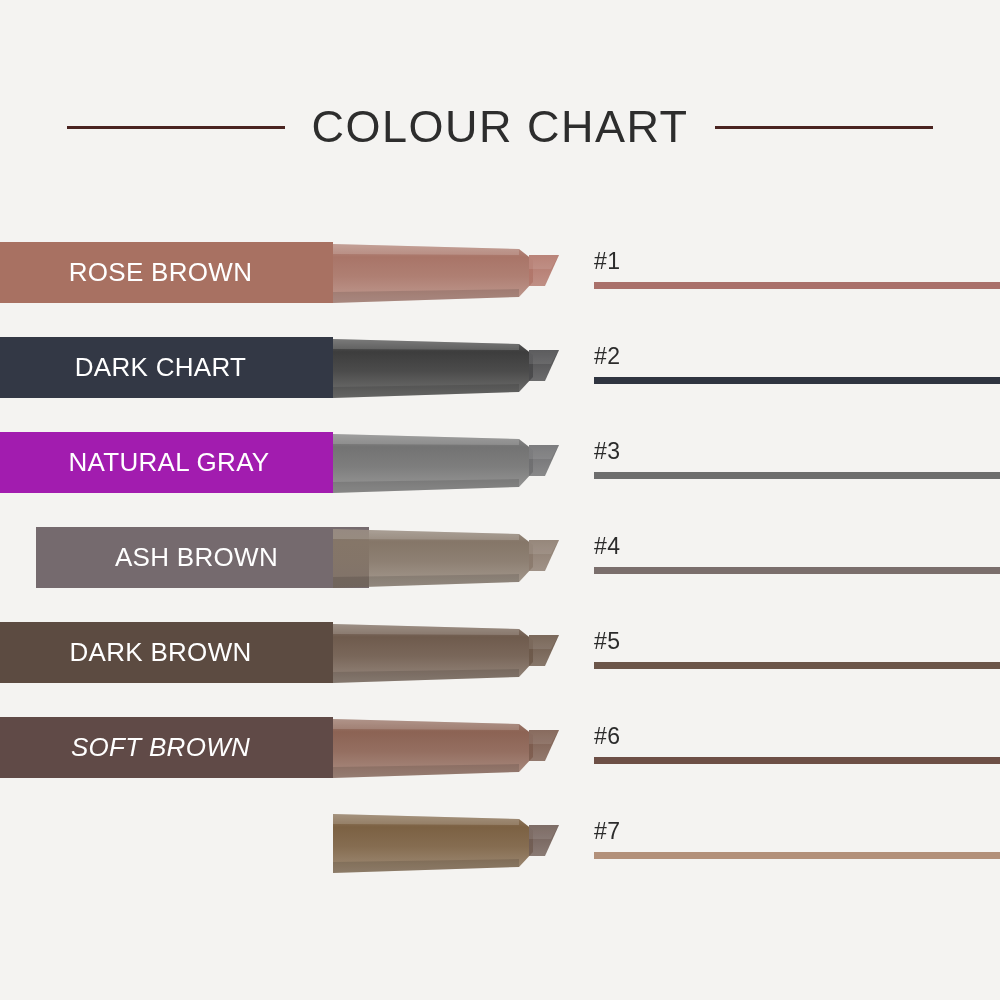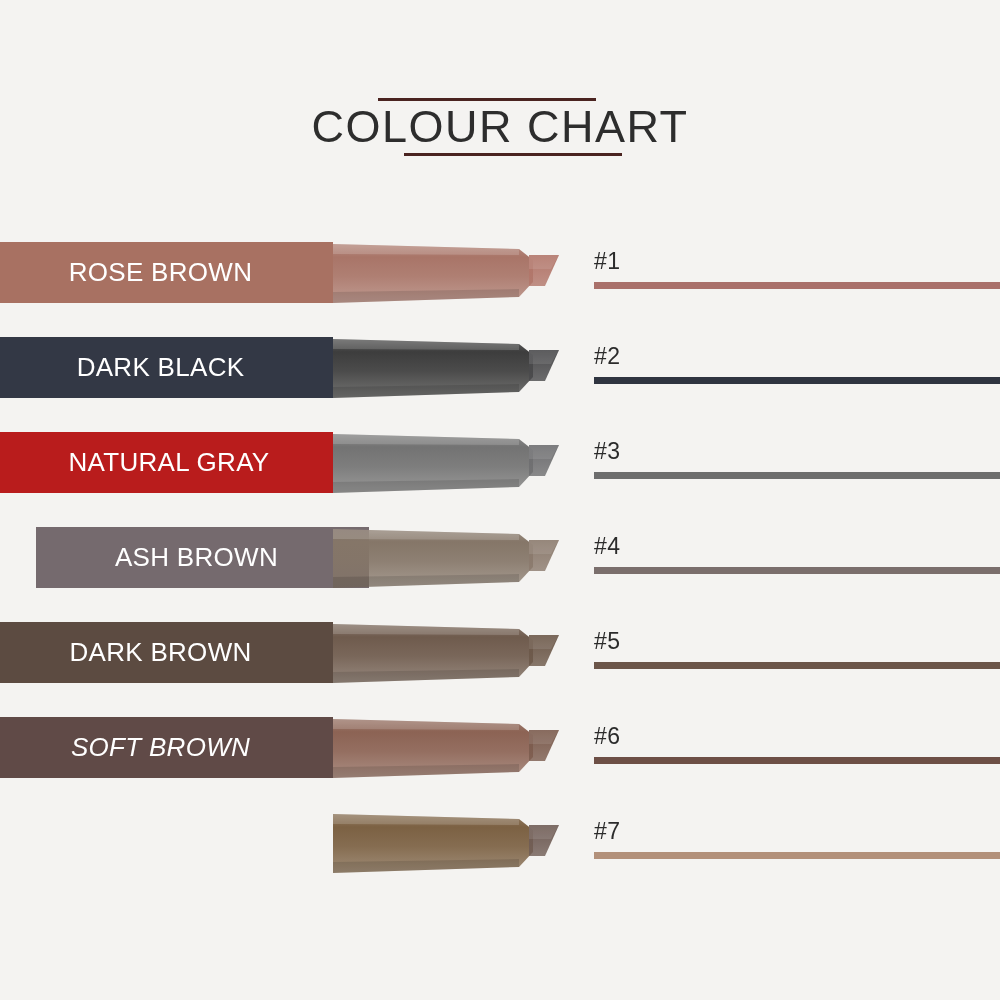--- a/index.html
+++ b/index.html
@@ -24,21 +24,20 @@
   
   #title-block {
     position: absolute;
     top: 96px;
     left: 0;
     width: 1000px;
     height: 62px;
     display: flex;
     align-items: center;
     justify-content: center;
-    flex-direction: column;
   }
   .title-rule {
     height: 3px;
     background: #4a2320;
     flex: 0 0 auto;
   }
   .title-rule.left  { width: 218px; margin-right: 26px; }
   .title-rule.right { width: 218px; margin-left: 26px; }
   #chart-title {
     font-size: 45px;
@@ -148,21 +147,21 @@
             <path d="M196,13 L226,13 L218,27 L196,27 Z" fill="#ffffff" opacity="0.10"></path>
           </svg>
         </div>
         <div class="swatch-group">
           <div class="swatch-number">#1</div>
           <div class="swatch-line" style="background: rgb(169, 112, 106);"></div>
         </div>
       </div>
       <div class="row">
         <div class="name-bar" style="background: rgb(51, 56, 69);">
-          <span class="name-label">DARK BLACK</span>
+          <span class="name-label">DARK CHART</span>
         </div>
         <div class="pencil">
           <svg width="248" height="70" viewBox="0 0 248 70" xmlns="http://www.w3.org/2000/svg">
             <defs>
               <linearGradient id="g1" x1="0" y1="0" x2="0" y2="1">
                 <stop offset="0%" stop-color="#3d3d3d" stop-opacity="0.80"></stop>
                 <stop offset="22%" stop-color="#3d3d3d"></stop>
                 <stop offset="55%" stop-color="#3d3d3d" stop-opacity="0.92"></stop>
                 <stop offset="100%" stop-color="#3d3d3d" stop-opacity="0.70"></stop>
               </linearGradient>
@@ -177,21 +176,21 @@
             <path d="M196,13 L226,13 L212,44 L196,44 Z" fill="url(#t1)"></path>
             <path d="M196,13 L226,13 L218,27 L196,27 Z" fill="#ffffff" opacity="0.10"></path>
           </svg>
         </div>
         <div class="swatch-group">
           <div class="swatch-number">#2</div>
           <div class="swatch-line" style="background: rgb(47, 52, 64);"></div>
         </div>
       </div>
       <div class="row">
-        <div class="name-bar" style="background: #b91c1c; padding-left: 17px;">
+        <div class="name-bar" style="background: #a21caf; padding-left: 17px;">
           <span class="name-label">NATURAL GRAY</span>
         </div>
         <div class="pencil">
           <svg width="248" height="70" viewBox="0 0 248 70" xmlns="http://www.w3.org/2000/svg">
             <defs>
               <linearGradient id="g2" x1="0" y1="0" x2="0" y2="1">
                 <stop offset="0%" stop-color="#737373" stop-opacity="0.80"></stop>
                 <stop offset="22%" stop-color="#737373"></stop>
                 <stop offset="55%" stop-color="#737373" stop-opacity="0.92"></stop>
                 <stop offset="100%" stop-color="#737373" stop-opacity="0.70"></stop>

